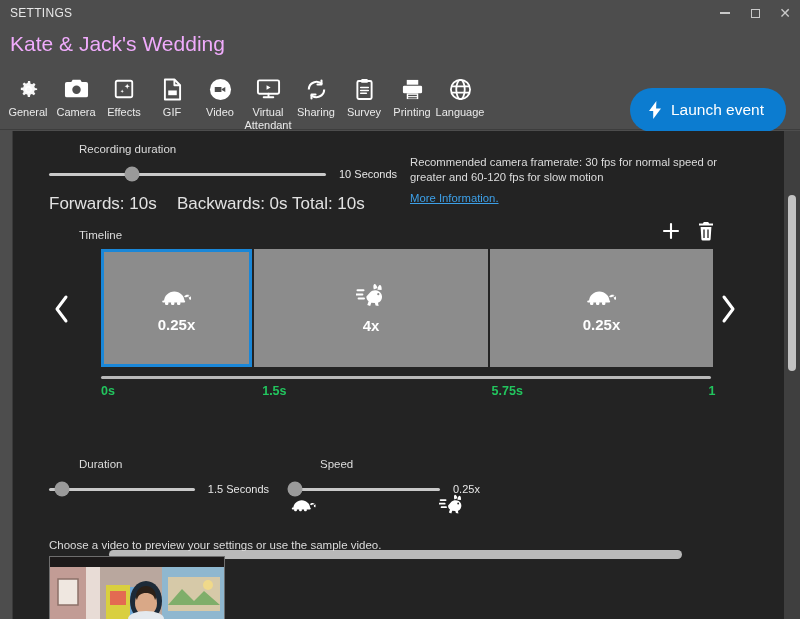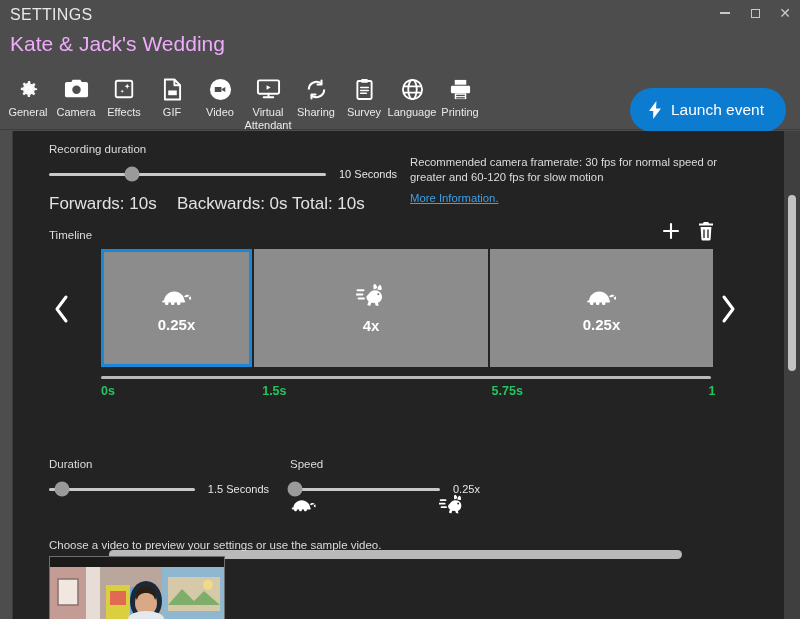--- a/index.html
+++ b/index.html
@@ -10,21 +10,21 @@
     overflow: hidden;
   }
 
   
   .titlebar {
     position: absolute; top: 0; left: 0; width: 800px; height: 26px;
     background: #4d4d4d;
   }
   .titlebar-label {
     position: absolute; left: 10px; top: 6px;
-    font-size: 16px; color: #e8e8e8; letter-spacing: .3px;
+    font-size: 12px; color: #e8e8e8; letter-spacing: .3px;
   }
   .win-btns { position: absolute; right: 0; top: 0; height: 26px; display: flex; }
   .win-btn {
     width: 30px; height: 26px; display: flex; align-items: center; justify-content: center;
     color: #c9c9c9; font-size: 12px; line-height: 1;
   }
   .win-btn .glyph-min { width: 10px; height: 1.5px; background: #c9c9c9; display: block; }
   .win-btn .glyph-max { width: 9px; height: 9px; border: 1.5px solid #c9c9c9; display: block; }
   .win-btn .glyph-close { font-size: 14px; color: #c9c9c9; }
 
@@ -69,21 +69,21 @@
   
   .content {
     position: absolute; left: 12px; top: 131px;
     width: 775px; height: 488px;
     background: #232323;
     border-left: 1px solid #3a3a3a;
     overflow: hidden;
   }
   .inner { position: absolute; left: 0; top: 0; width: 760px; height: 488px; }
 
-  .sec-label { font-size: 11.5px; color: #dcdcdc; }
+  .sec-label { font-size: 11.5px; color: #dcdcdc; margin-left: 30px; }
 
   
   .slider-row { display: flex; align-items: center; }
   .track {
     position: relative; height: 3px; background: #c9c9c9; border-radius: 2px;
   }
   .thumb {
     position: absolute; top: 50%; width: 15px; height: 15px; border-radius: 50%;
     background: #9a9a9a; transform: translate(-50%, -50%);
   }
@@ -276,40 +276,40 @@
             <rect x="2.5" y="3" width="15" height="19" rx="1.5" stroke="#fff" stroke-width="2"></rect>
             <rect x="6.5" y="1" width="7" height="4" rx="1" fill="#fff"></rect>
             <path d="M6 10h8M6 13h8M6 16h6" stroke="#fff" stroke-width="1.6" stroke-linecap="round"></path>
           </svg>
       </div>
       <div class="tool-lb">Survey</div>
     </div>
 
     <div class="tool">
       <div class="tool-ic">
-        <svg width="23" height="23" viewBox="0 0 24 24" fill="none" stroke="#fff" stroke-width="1.9">
-            <circle cx="12" cy="12" r="10"></circle>
-            <ellipse cx="12" cy="12" rx="4.4" ry="10"></ellipse>
-            <path d="M2.4 8.8h19.2M2.4 15.2h19.2"></path>
-          </svg>
-      </div>
-      <div class="tool-lb">Language</div>
-    </div>
-
-    <div class="tool">
-      <div class="tool-ic">
         <svg width="23" height="23" viewBox="0 0 24 24" fill="#fff">
             <rect x="6" y="2" width="12" height="5"></rect>
             <rect x="2" y="8" width="20" height="8" rx="1.5"></rect>
             <rect x="6" y="16" width="12" height="6"></rect>
             <rect x="7.5" y="17.5" width="9" height="1.4" fill="#4d4d4d"></rect>
             <rect x="7.5" y="20" width="9" height="1.4" fill="#4d4d4d"></rect>
           </svg>
       </div>
       <div class="tool-lb">Printing</div>
+    </div>
+
+    <div class="tool">
+      <div class="tool-ic">
+        <svg width="23" height="23" viewBox="0 0 24 24" fill="none" stroke="#fff" stroke-width="1.9">
+            <circle cx="12" cy="12" r="10"></circle>
+            <ellipse cx="12" cy="12" rx="4.4" ry="10"></ellipse>
+            <path d="M2.4 8.8h19.2M2.4 15.2h19.2"></path>
+          </svg>
+      </div>
+      <div class="tool-lb">Language</div>
     </div>
 
   </div>
 
   <button class="launch-btn">
     <span>
       <svg class="bolt" viewBox="0 0 14 18" fill="#fff">
           <path d="M8.4 0L1 10h4.2L5.2 18 13 7.4H8.1z"></path>
         </svg>
     </span>

